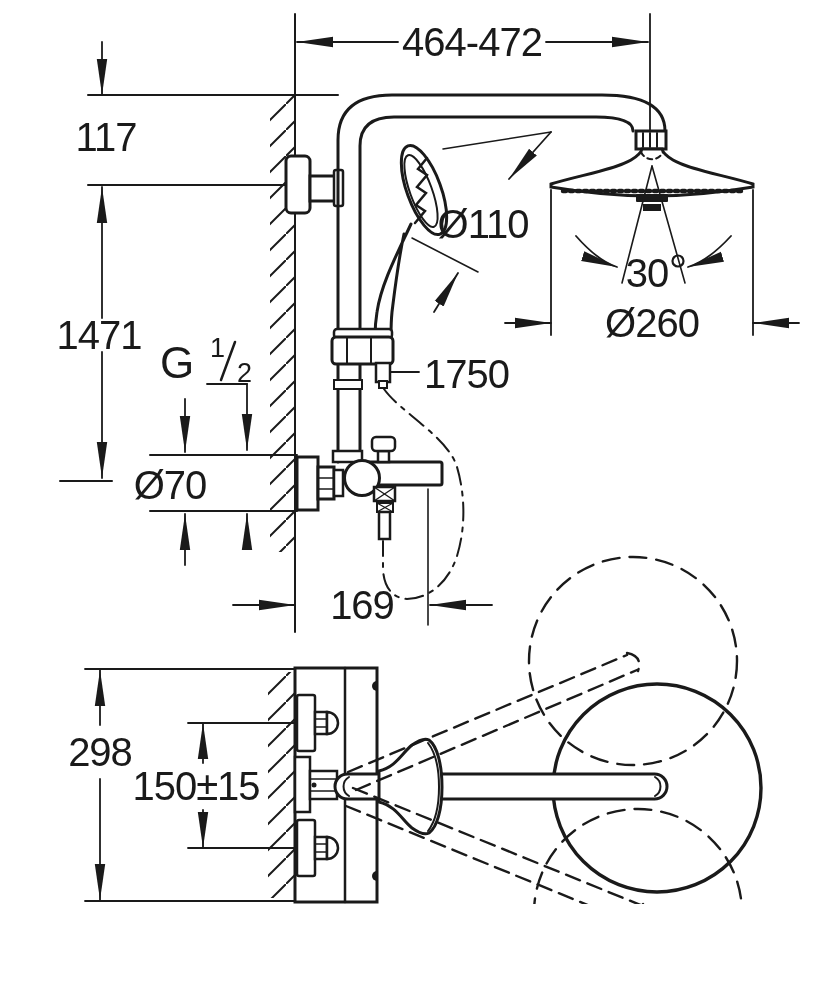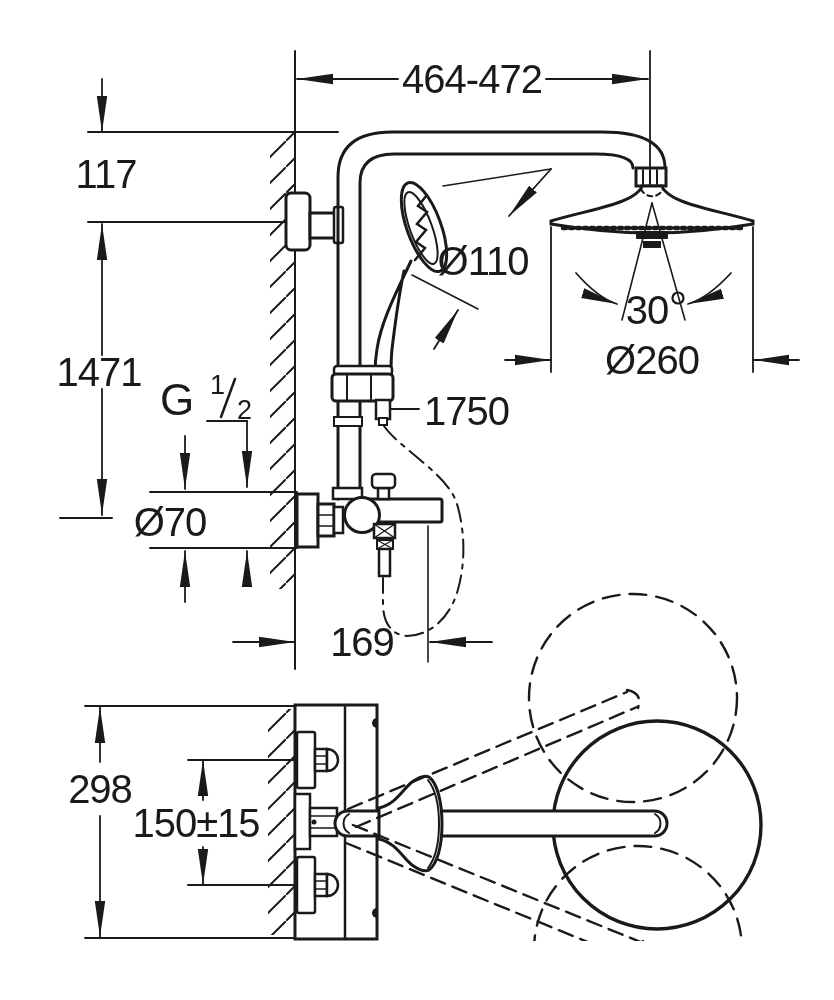--- a/index.html
+++ b/index.html
@@ -1,16 +1,16 @@
 <!DOCTYPE html>
 <html><head>
 <meta charset="utf-8">
 <style>
   html,body{margin:0;padding:0;background:#fff;}
-  .stage{width:834px;height:904px;background:#fff;position:relative;font-family:"Liberation Sans",sans-serif;margin-top:37px;}
+  .stage{width:834px;height:904px;background:#fff;position:relative;font-family:"Liberation Sans",sans-serif;}
   svg{display:block;}
   text{font-family:"Liberation Sans",sans-serif;fill:#1a1a1a;}
   .dimtext{font-size:40px;letter-spacing:-1px;}
   .small{font-size:27px;}
   .gtext{font-size:44px;}
   path,line,rect,circle,ellipse,polyline{vector-effect:none;}
 </style>
 </head>
 <body>
 

